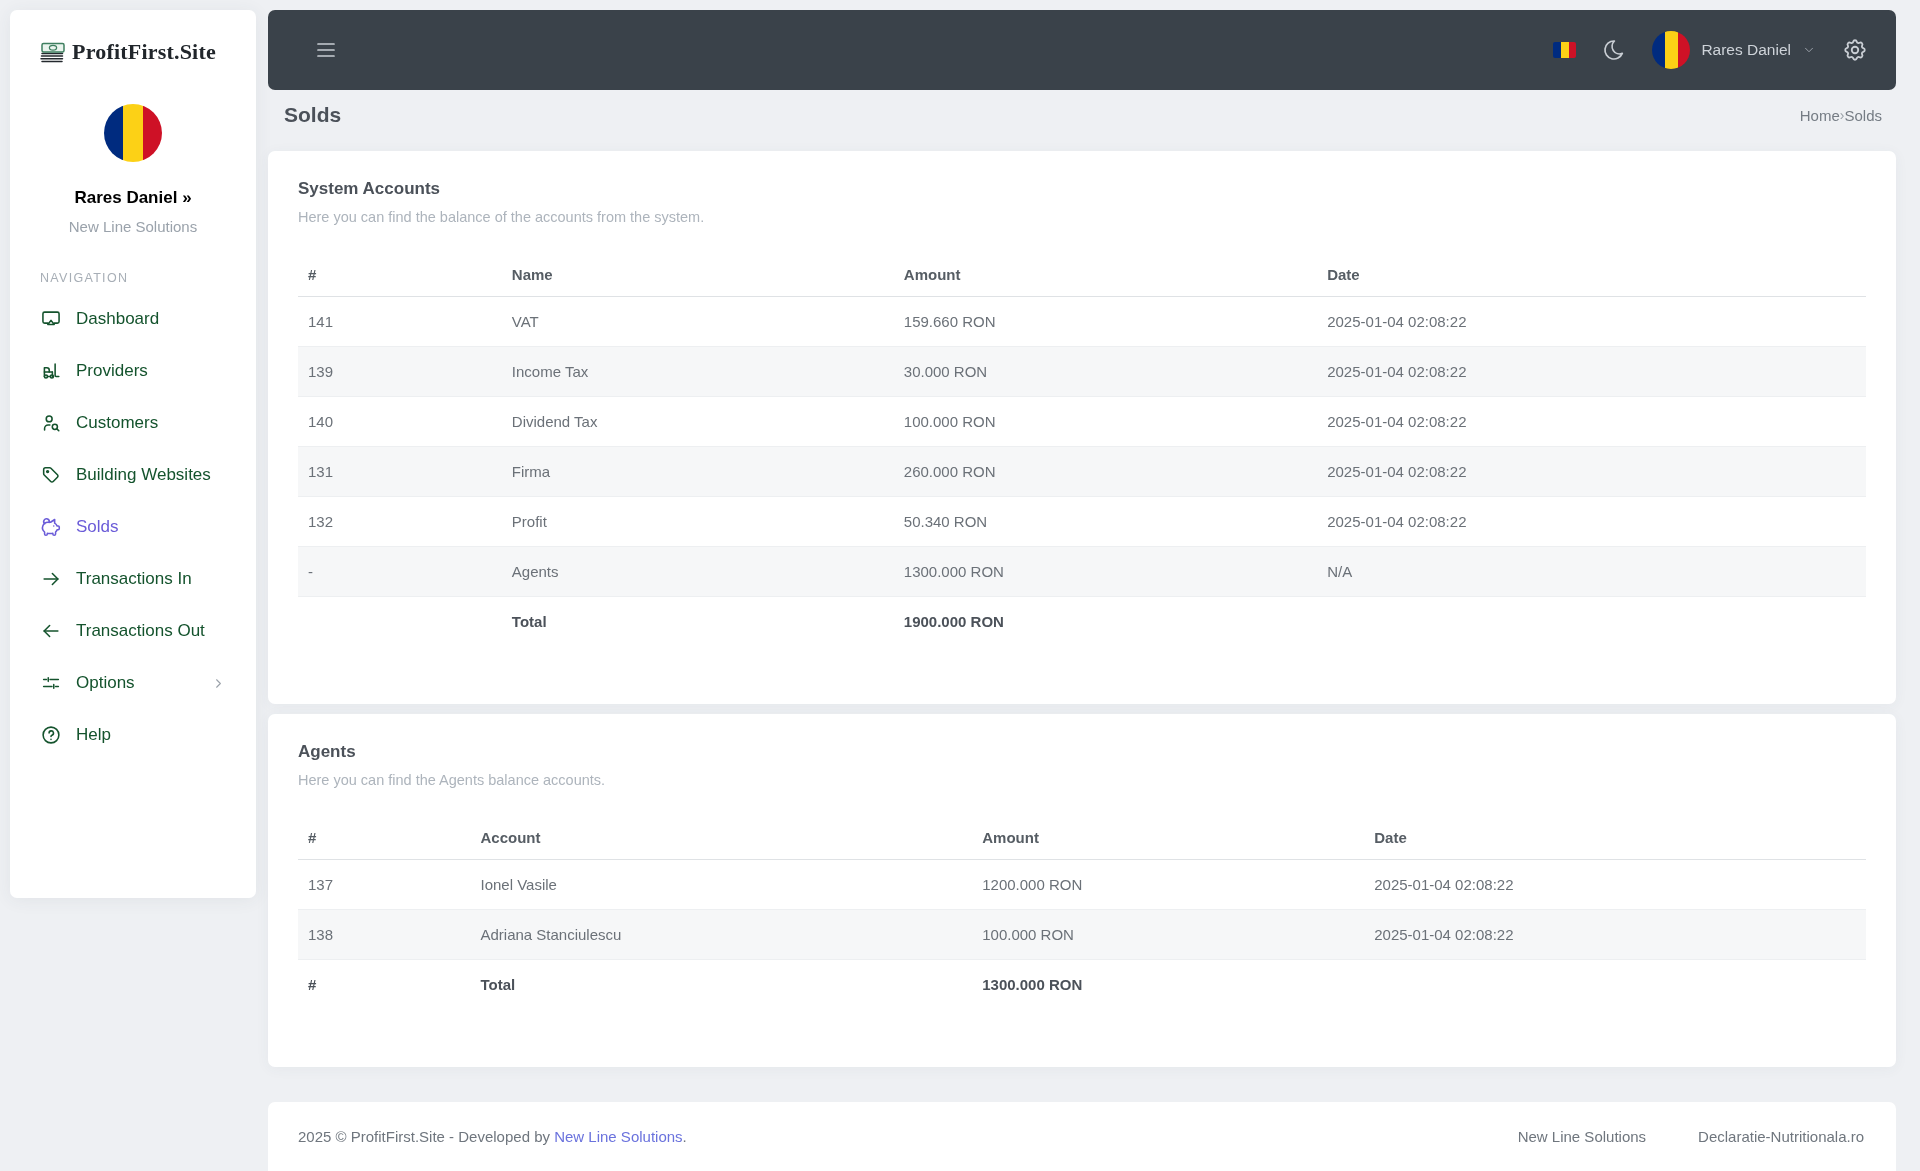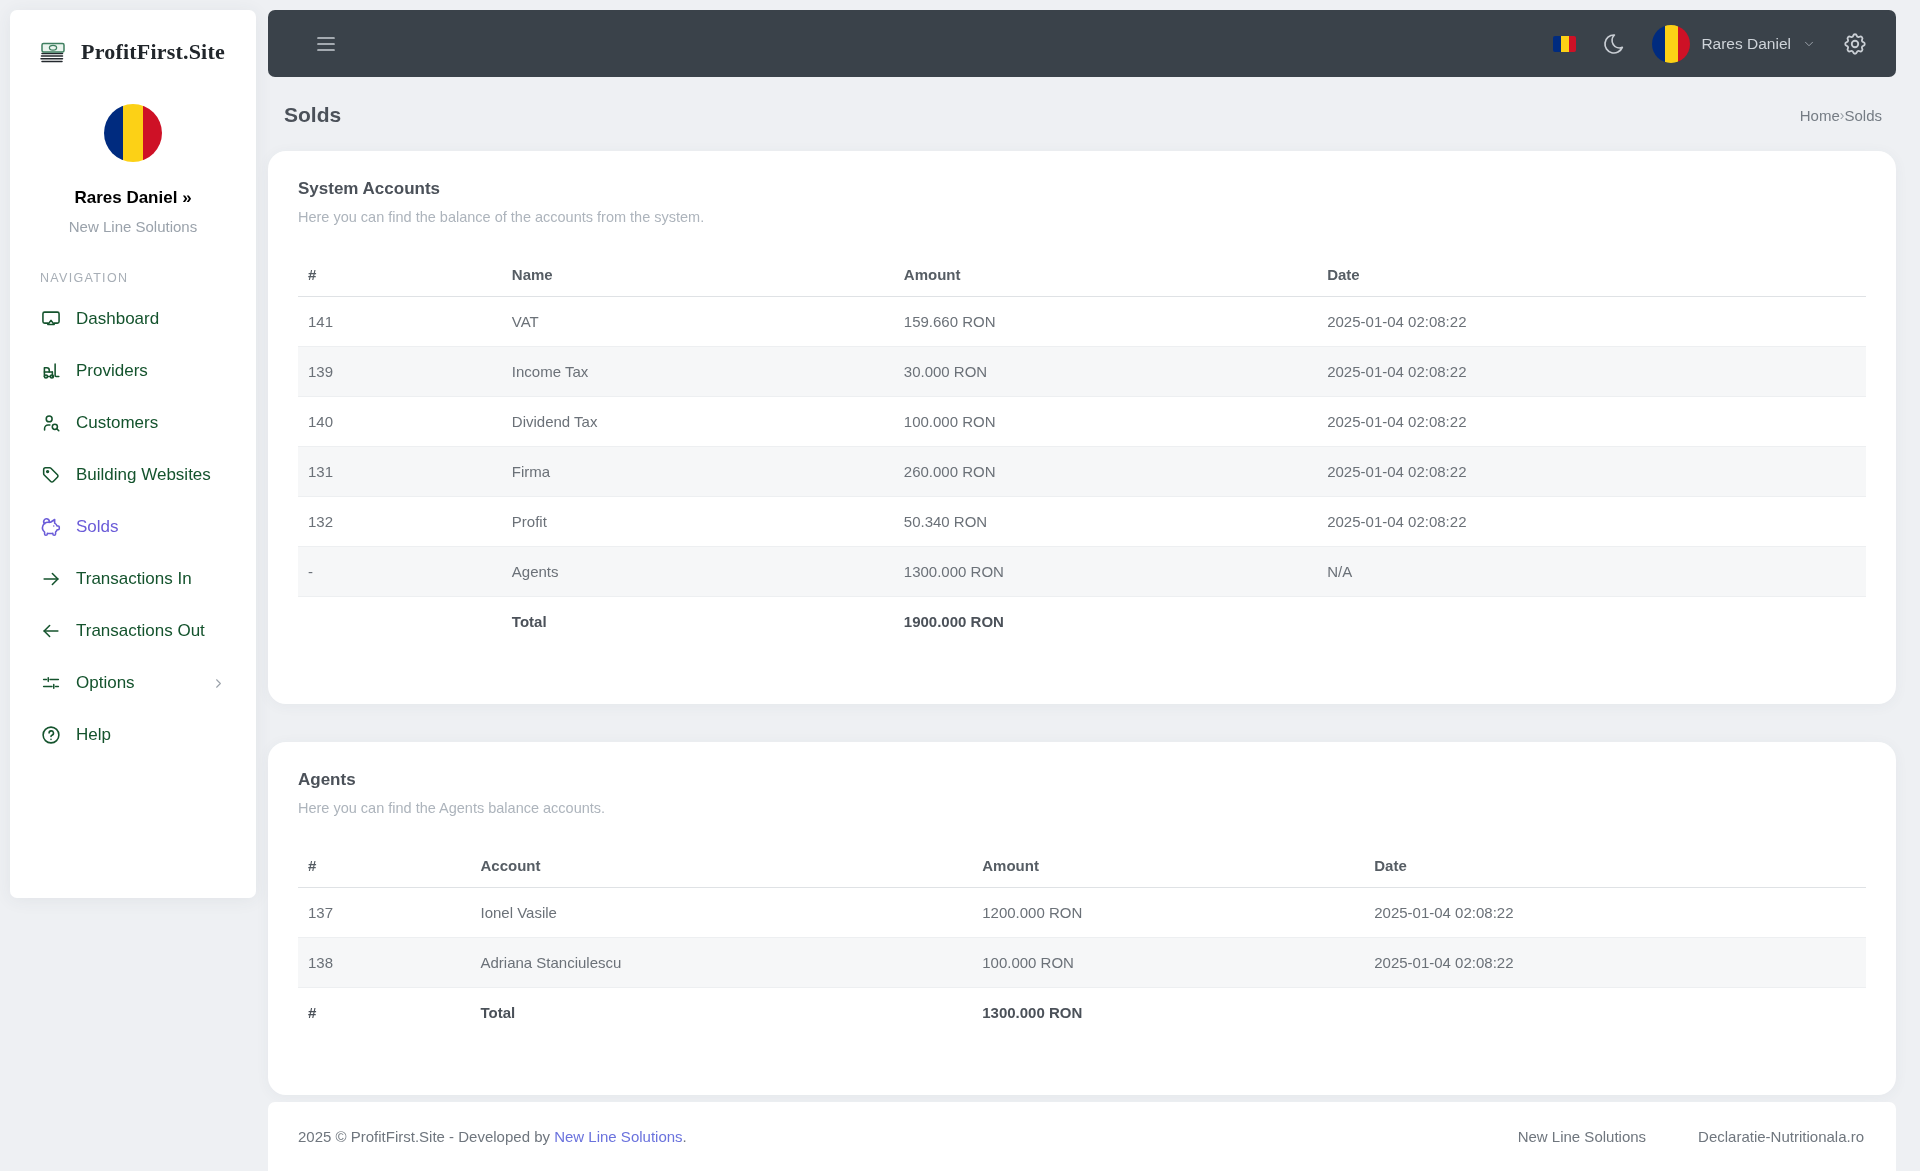--- a/index.html
+++ b/index.html
@@ -15,42 +15,42 @@
     font-family:"Liberation Sans",sans-serif;
     -webkit-font-smoothing:antialiased;
   }
   svg{display:block;}
 
   
   .sidebar{
     position:absolute;left:10px;top:10px;width:246px;height:888px;
     background:#fff;border-radius:7px;box-shadow:0 2px 18px rgba(60,70,90,.07);
   }
-  .logo-row{display:flex;align-items:center;gap:9px;padding:24px 24px 8px 26px;}
+  .logo-row{display:flex;align-items:center;padding:24px 24px 8px 26px;}
   .logo-icon svg{width:36px;height:36px;}
   .logo-text{font-family:"Liberation Serif",serif;font-size:22px;font-weight:700;color:#21262b;letter-spacing:.2px;}
   .profile{text-align:center;margin-top:26px;}
   .avatar-lg{width:58px;height:58px;border-radius:50%;overflow:hidden;display:inline-flex;}
   .avatar-lg .stripe,.avatar-sm .stripe,.flag-sm .stripe{flex:1;}
   .profile-name{margin-top:22px;font-size:17px;font-weight:700;color:#000000;}
   .profile-company{margin-top:10px;font-size:15px;color:#9aa2ab;}
   .nav-header{margin:36px 0 8px 30px;font-size:12.5px;letter-spacing:1.3px;color:#a7aeb6;font-weight:500;}
   .nav{list-style:none;margin:0;padding:0 8px;}
   .nav-link{
     display:flex;align-items:center;gap:14px;padding:15px 22px;
     color:#14532d;font-size:17px;text-decoration:none;border-radius:6px;
   }
   .nav-link.active{color:var(--accent);}
   .nav-icon svg{width:22px;height:22px;}
   .nav-chev{margin-left:auto;color:#9aa1a9;}
   .nav-chev svg{width:15px;height:15px;}
 
   
   .topbar{
-    position:absolute;left:268px;top:10px;width:1628px;height:67px;
+    position:absolute;left:268px;top:10px;width:1628px;height:80px;
     background:var(--topbar);border-radius:7px;
     display:flex;align-items:center;padding:0 28px 0 46px;
   }
   .icon-btn{color:#c9ced4;cursor:pointer;}
   .icon-btn svg{width:24px;height:24px;}
   .topbar-right{margin-left:auto;display:flex;align-items:center;gap:26px;}
   .flag-sm{width:23px;height:16px;border-radius:2px;overflow:hidden;display:flex;}
   .user-chip{display:flex;align-items:center;gap:11px;color:#ced3d9;font-size:15.5px;cursor:pointer;}
   .avatar-sm{width:38px;height:38px;border-radius:50%;overflow:hidden;display:flex;}
   .user-chip .chev svg{width:14px;height:14px;color:#9aa1a9;}
@@ -58,22 +58,22 @@
 
   
   .content{position:absolute;left:268px;top:77px;width:1628px;}
   .page-head{display:flex;justify-content:space-between;align-items:center;padding:26px 14px 24px 16px;}
   .page-title{font-size:21px;font-weight:600;color:var(--text-dark);}
   .breadcrumb{display:flex;align-items:center;font-size:15px;color:#757c84;}
   .breadcrumb .sep{color:#9aa1a8;font-size:14px;}
   .breadcrumb a{color:#757c84;text-decoration:none;}
 
   .card{
-    background:#fff;border-radius:18px;box-shadow:0 2px 14px rgba(65,76,94,.05);
-    padding:28px 30px 58px;margin-bottom:38px;
+    background:#fff;border-radius:7px;box-shadow:0 2px 14px rgba(65,76,94,.05);
+    padding:28px 30px 58px;margin-bottom:10px;
   }
   .card-title{font-size:17px;font-weight:700;color:var(--text-dark);}
   .card-sub{margin-top:10px;font-size:14.5px;color:var(--text-muted);}
   table{width:100%;border-collapse:collapse;margin-top:28px;font-size:15px;color:var(--text-body);}
   thead th{text-align:left;font-weight:600;color:#565d64;padding:13px 10px;border-bottom:1px solid var(--border);}
   tbody td{padding:16px 10px;border-top:1px solid var(--row-border);}
   tbody tr:first-child td{border-top:none;}
   tbody tr:nth-child(even){background:var(--stripe);}
   tbody tr.total-row td{font-weight:700;color:var(--text-dark);}
   .tbl-system col.c1{width:13%}.tbl-system col.c2{width:25%}.tbl-system col.c3{width:27%}.tbl-system col.c4{width:35%}

